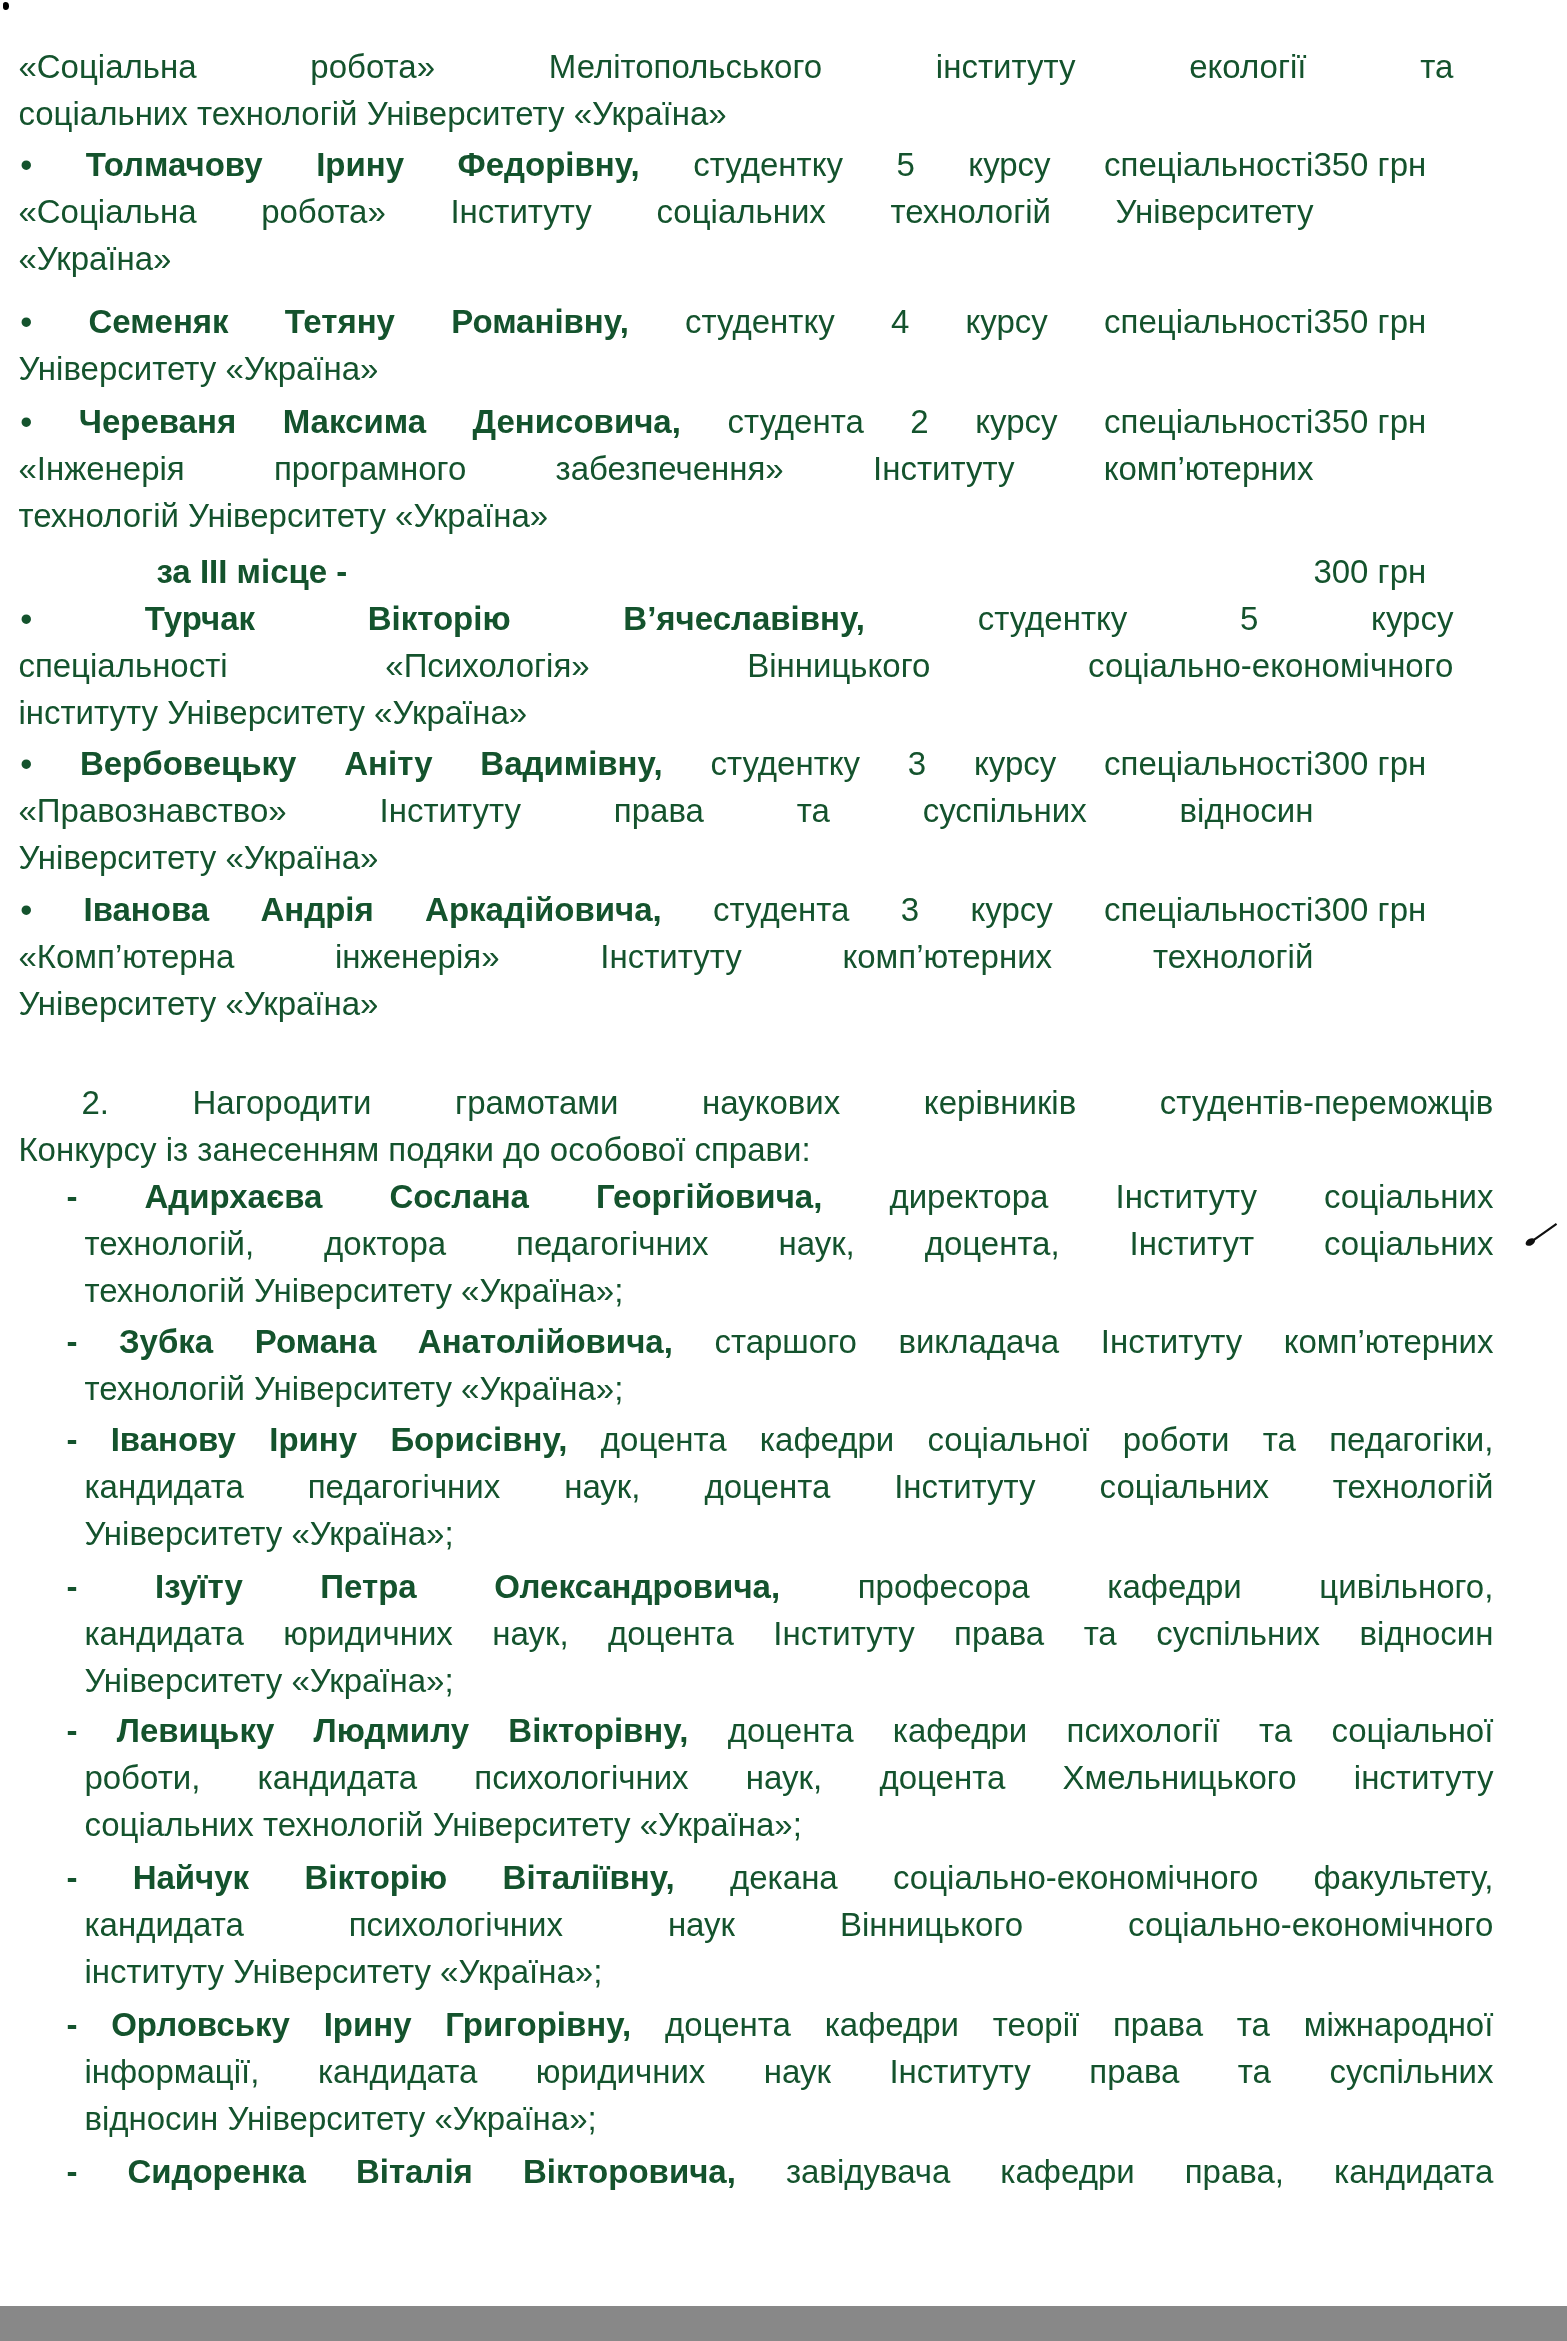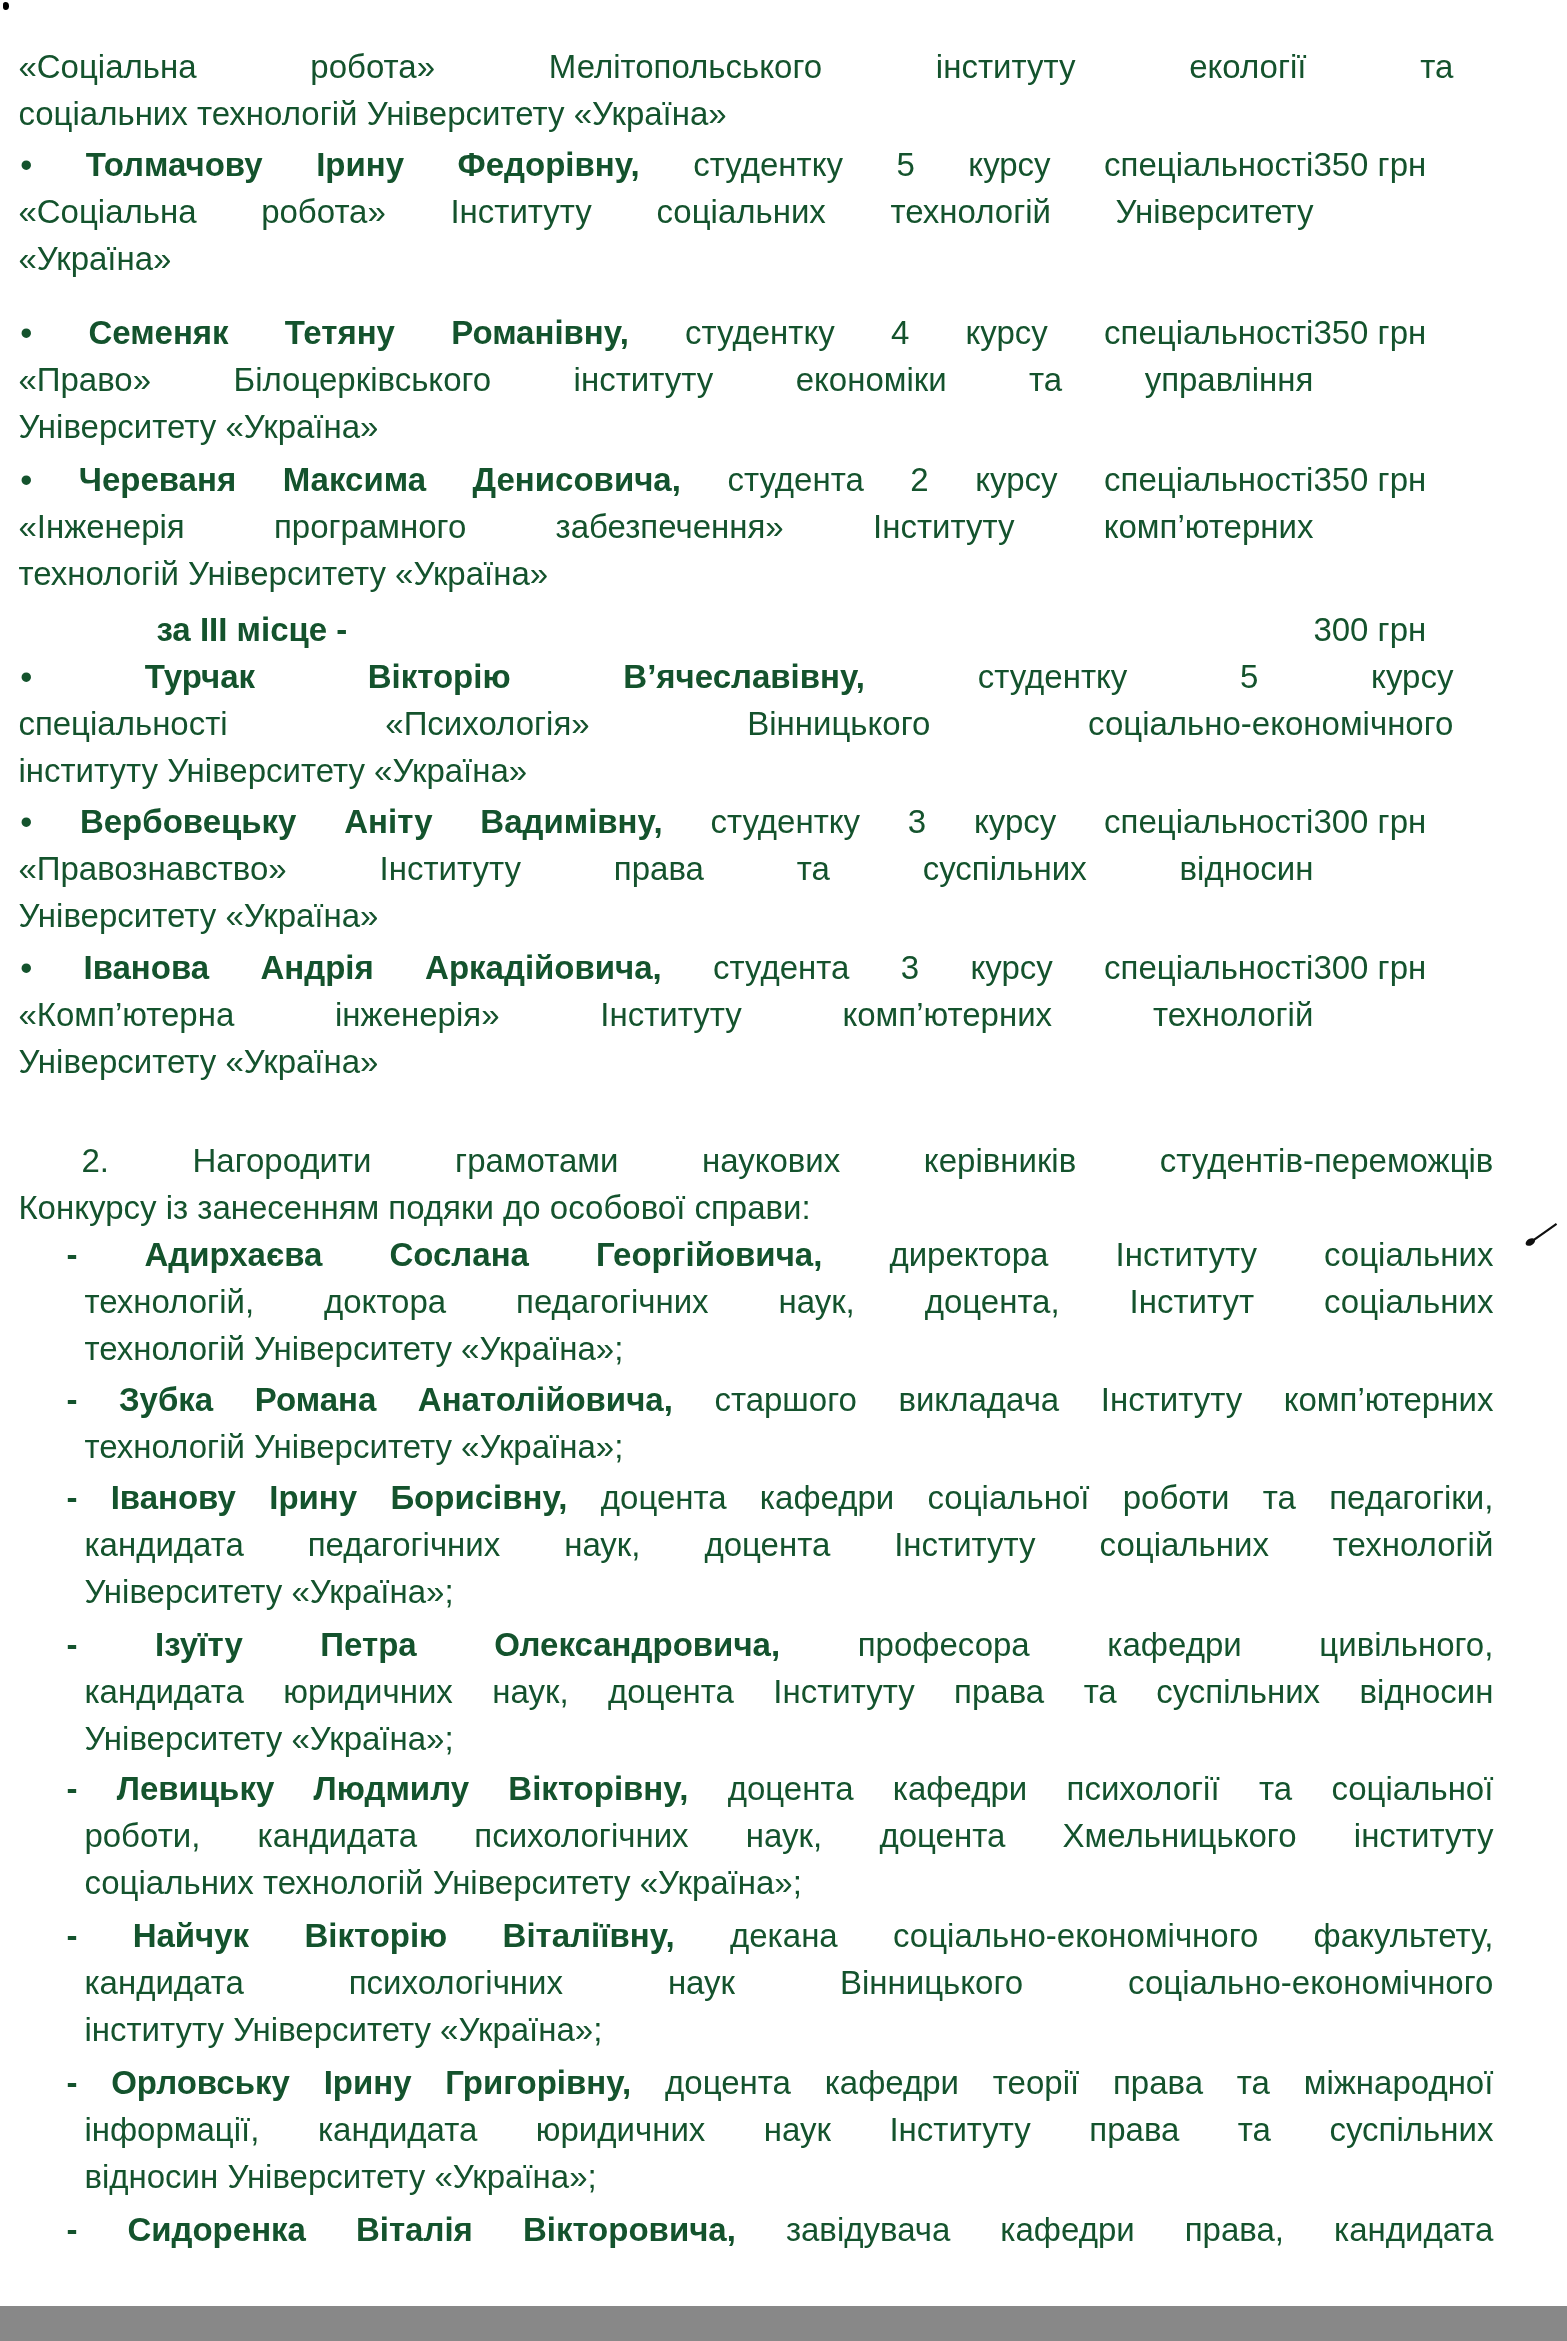--- a/index.html
+++ b/index.html
@@ -53,24 +53,23 @@
           </div>
         </div>
         <div class="block" style="margin-top: 4.4px;">
           <div class="text">
             <div class="line" style="padding-left: 2.2px;"><span class="b">• Толмачову Ірину Федорівну,</span><span class="r"> студентку 5 курсу спеціальності</span></div>
             <div class="line"><span class="r">«Соціальна робота» Інституту соціальних технологій Університету</span></div>
             <div class="line left"><span class="r">«Україна»</span></div>
           </div>
           <div class="amount">350 грн</div>
         </div>
-        <div class="block" style="margin-top: 27px;">
+        <div class="block" style="margin-top: 16px;">
           <div class="text">
             <div class="line" style="padding-left: 2.2px;"><span class="b">• Семеняк Тетяну Романівну,</span><span class="r"> студентку 4 курсу спеціальності</span></div>
-            <div class="line"><span class="r">«Право» Білоцерківського інституту економіки та управління</span></div>
             <div class="line left"><span class="r">Університету «Україна»</span></div>
           </div>
           <div class="amount">350 грн</div>
         </div>
         <div class="block" style="margin-top: 5.9px;">
           <div class="text">
             <div class="line" style="padding-left: 2.2px;"><span class="b">• Череваня Максима Денисовича,</span><span class="r"> студента 2 курсу спеціальності</span></div>
             <div class="line"><span class="r">«Інженерія програмного забезпечення» Інституту комп’ютерних</span></div>
             <div class="line left"><span class="r">технологій Університету «Україна»</span></div>
           </div>

